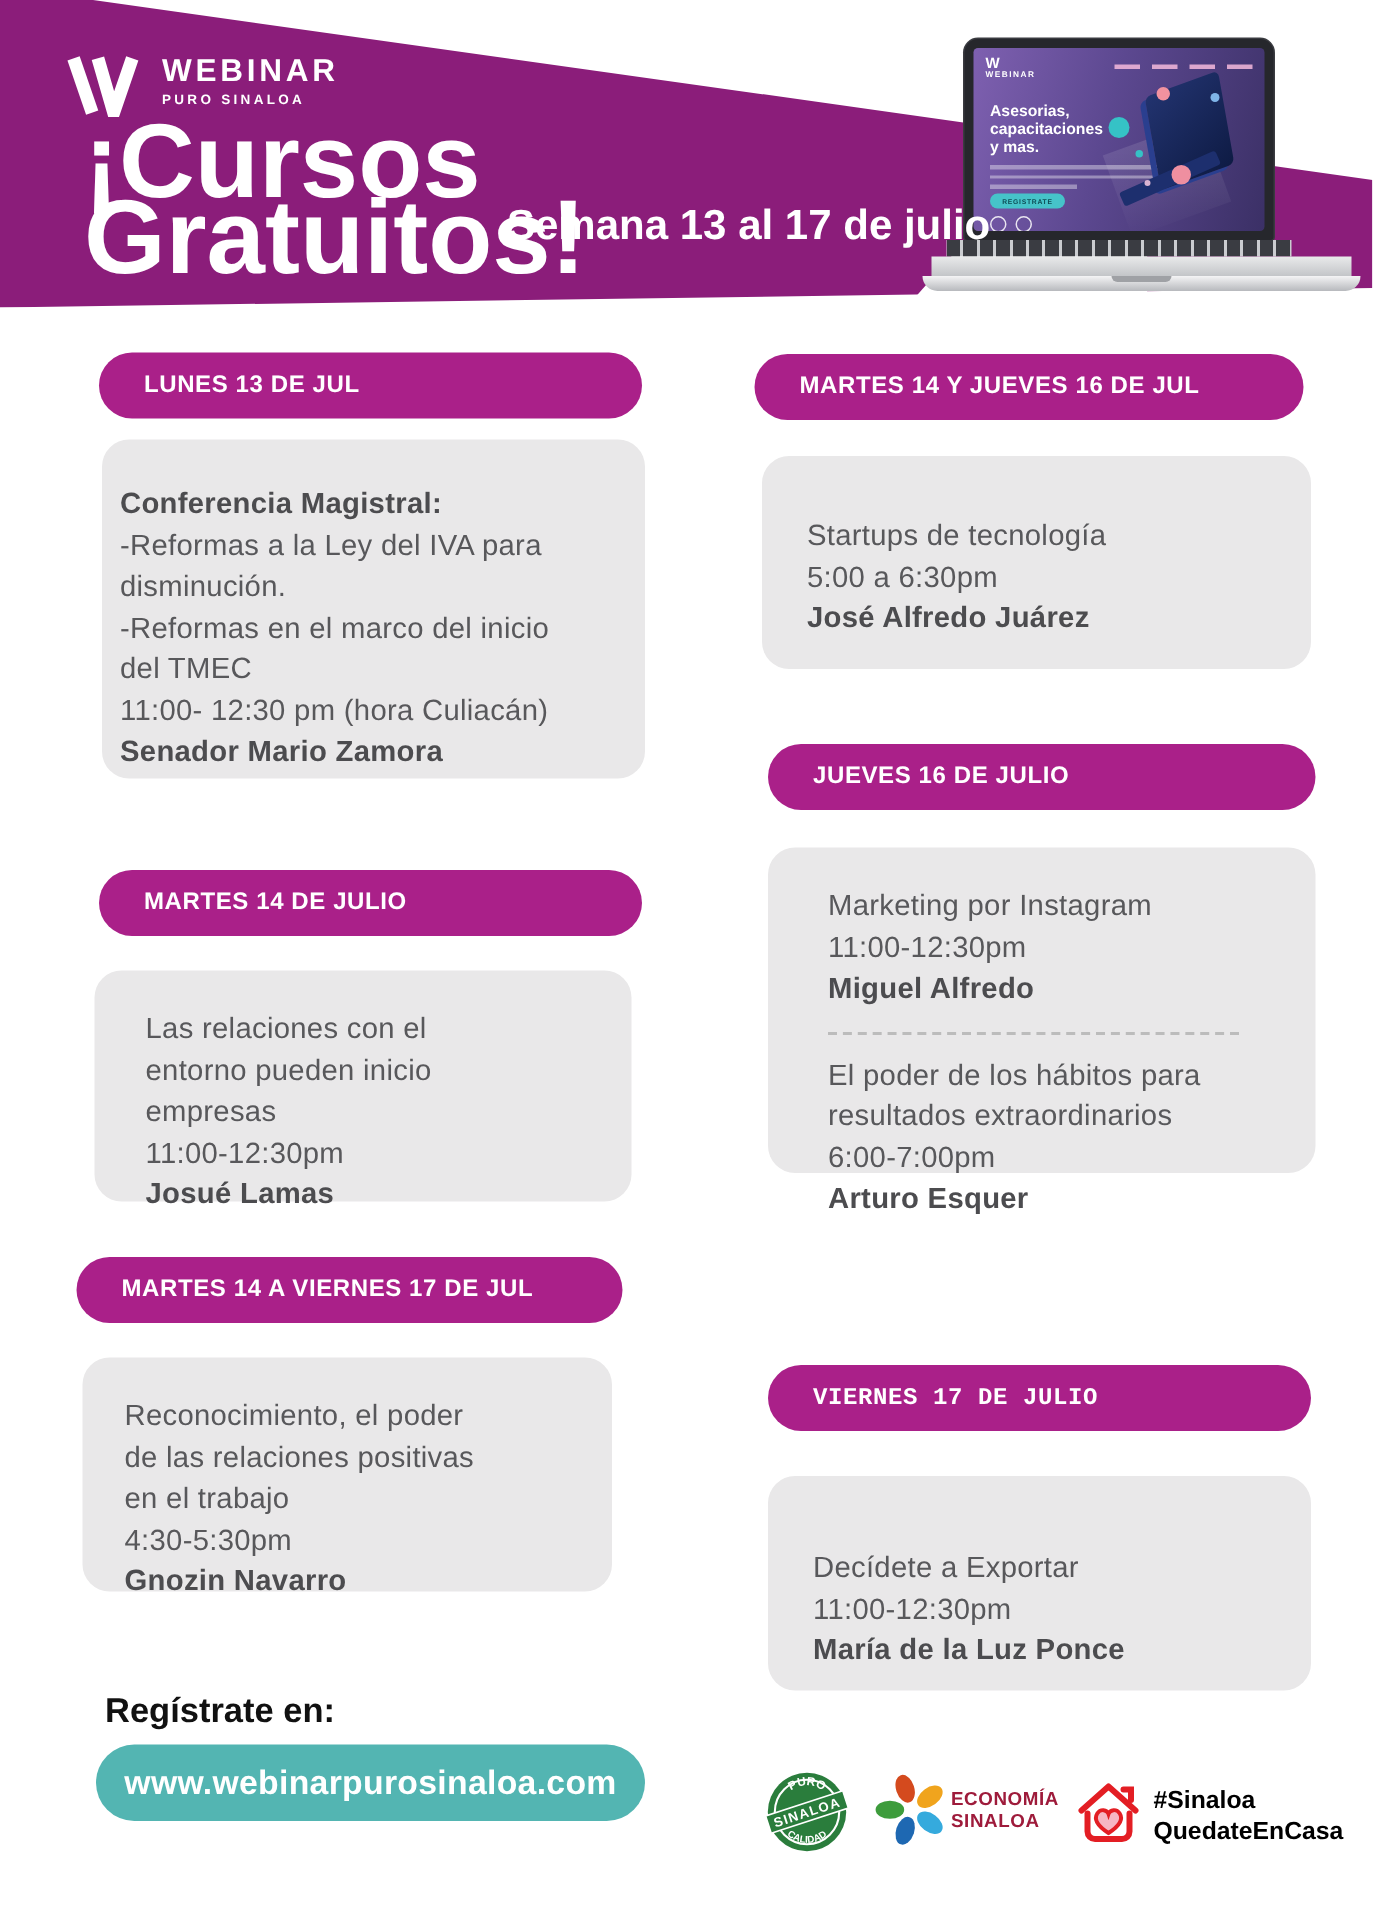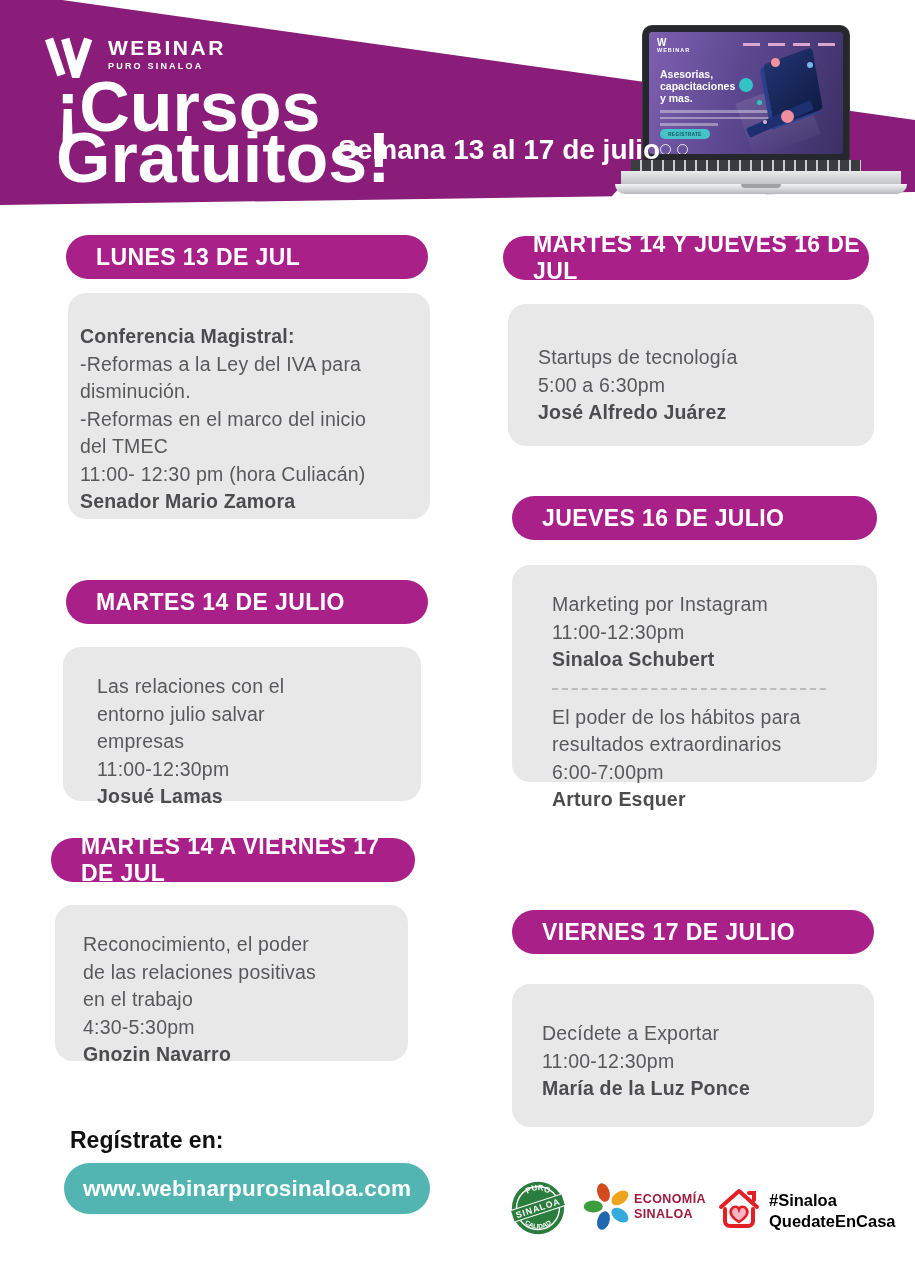--- a/index.html
+++ b/index.html
@@ -53,21 +53,21 @@
   .lt-hinge{left:16px;top:134px;width:230px;height:11px;
     background:repeating-linear-gradient(90deg,#3a3c42 0 9px,#caccd0 9px 11px);}
   .lt-deck{left:6px;top:145px;width:280px;height:13px;
     background:linear-gradient(#e9eaeb,#c3c5c8);}
   .lt-lip{left:0;top:158px;width:292px;height:10px;border-radius:0 0 10px 10px;
     background:linear-gradient(#f4f4f5,#b7b9bd);}
   .lt-notch{left:126px;top:158px;width:40px;height:4px;border-radius:0 0 6px 6px;background:#9fa1a5;}
 
   
   .pill{height:44px;background:#aa2089;border-radius:22px;color:#fff;font-weight:800;
-    font-size:23px;letter-spacing:.4px;display:flex;align-items:center;
+    font-size:16px;letter-spacing:.4px;display:flex;align-items:center;
     padding-left:30px;box-sizing:border-box;}
   .card{background:#e9e8e9;border-radius:18px;color:#58585b;font-size:19.5px;
     line-height:27.5px;letter-spacing:.2px;box-sizing:border-box;}
   .card .b{font-weight:800;color:#4c4c4f;}
   .divider{border-top:2px dashed #bcbcbc;margin:14px 0 14px 0;width:96%;}
 
   
   .reg-label{left:70px;top:1127px;color:#111;font-weight:800;font-size:23px;}
   .url-pill{left:64px;top:1163px;width:366px;height:51px;background:#53b5b2;border-radius:26px;
     color:#fff;font-weight:800;font-size:22.5px;display:flex;align-items:center;
@@ -155,21 +155,21 @@
   <div>disminución.</div>
   <div>-Reformas en el marco del inicio</div>
   <div>del TMEC</div>
   <div>11:00- 12:30 pm (hora Culiacán)</div>
   <div class="b">Senador Mario Zamora</div>
 </div>
 
 <div class="abs pill" style="left:66px;top:580px;width:362px;">MARTES 14 DE JULIO</div>
 <div class="abs card" style="left:63px;top:647px;width:358px;height:154px;padding:26px 34px;">
   <div>Las relaciones con el</div>
-  <div>entorno julio salvar</div>
+  <div>entorno pueden inicio</div>
   <div>empresas</div>
   <div>11:00-12:30pm</div>
   <div class="b">Josué Lamas</div>
 </div>
 
 <div class="abs pill" style="left:51px;top:838px;width:364px;">MARTES 14 A VIERNES 17 DE JUL</div>
 <div class="abs card" style="left:55px;top:905px;width:353px;height:156px;padding:26px 28px;">
   <div>Reconocimiento, el poder</div>
   <div>de las relaciones positivas</div>
   <div>en el trabajo</div>
@@ -181,30 +181,30 @@
 <div class="abs card" style="left:508px;top:304px;width:366px;height:142px;padding:40px 30px;">
   <div>Startups de tecnología</div>
   <div>5:00 a 6:30pm</div>
   <div class="b">José Alfredo Juárez</div>
 </div>
 
 <div class="abs pill" style="left:512px;top:496px;width:365px;">JUEVES 16 DE JULIO</div>
 <div class="abs card" style="left:512px;top:565px;width:365px;height:217px;padding:26px 40px;">
   <div>Marketing por Instagram</div>
   <div>11:00-12:30pm</div>
-  <div class="b">Sinaloa Schubert</div>
+  <div class="b">Miguel Alfredo</div>
   <div class="divider"></div>
   <div>El poder de los hábitos para</div>
   <div>resultados extraordinarios</div>
   <div>6:00-7:00pm</div>
   <div class="b">Arturo Esquer</div>
 </div>
 
-<div class="abs pill" style="left:512px;top:910px;width:362px;">VIERNES 17 DE JULIO</div>
-<div class="abs card" style="left:512px;top:984px;width:362px;height:143px;padding:36px 30px;">
+<div class="abs pill" style="left:512px;top:910px;width:362px;font-family:Liberation Mono, monospace;">VIERNES 17 DE JULIO</div>
+<div class="abs card" style="left:512px;top:984px;width:362px;height:143px;padding:48px 30px;">
   <div>Decídete a Exportar</div>
   <div>11:00-12:30pm</div>
   <div class="b">María de la Luz Ponce</div>
 </div>
 
 <div class="abs reg-label">Regístrate en:</div>
 <div class="abs url-pill">www.webinarpurosinaloa.com</div>
 
 <div class="abs" style="left:510px;top:1180px;">
   <svg width="56" height="56" viewBox="0 0 60 60">

